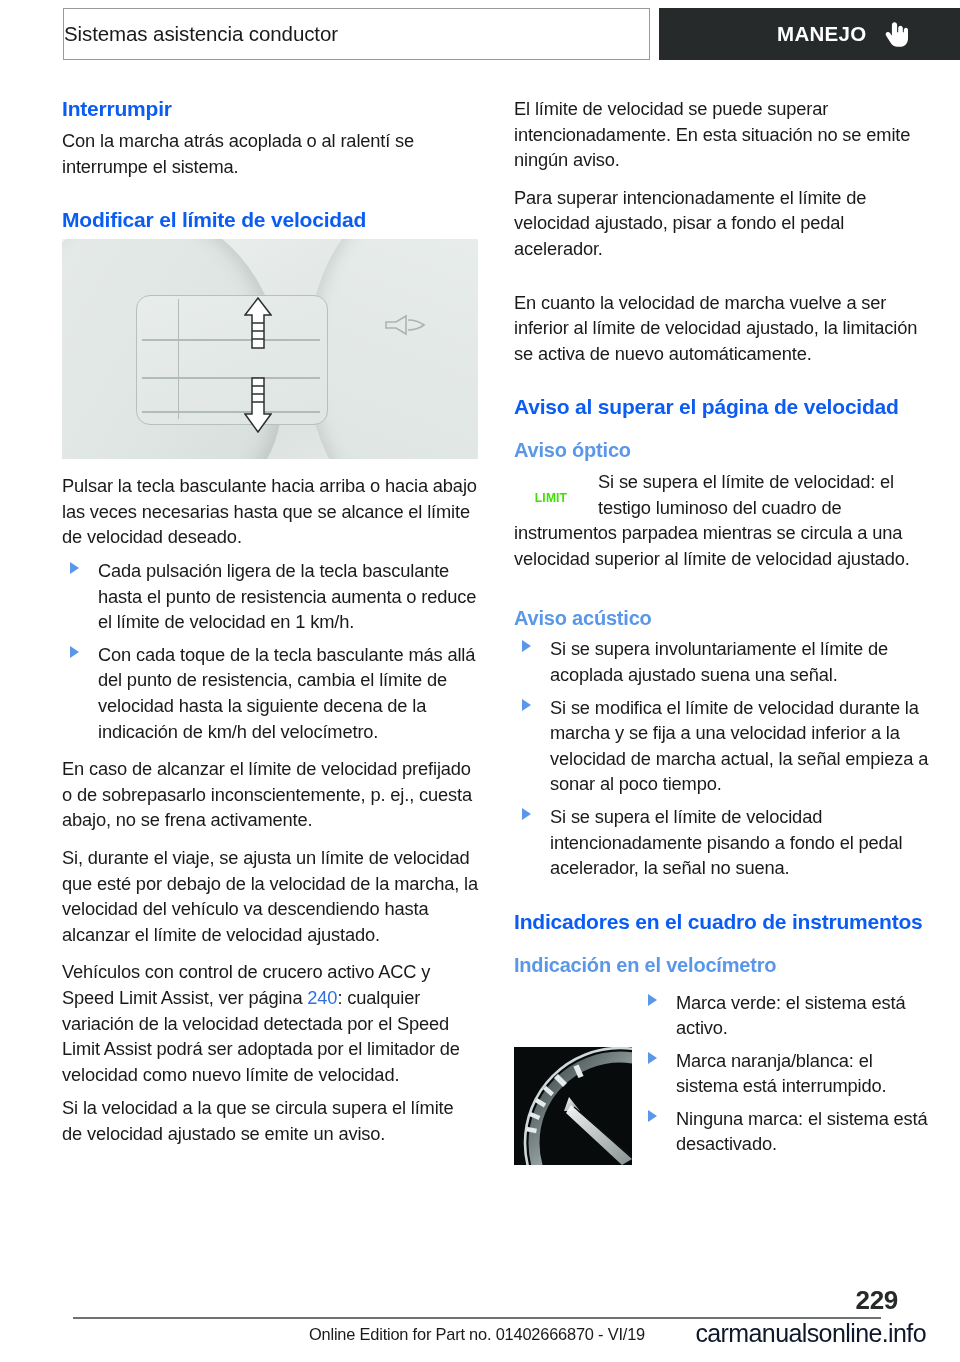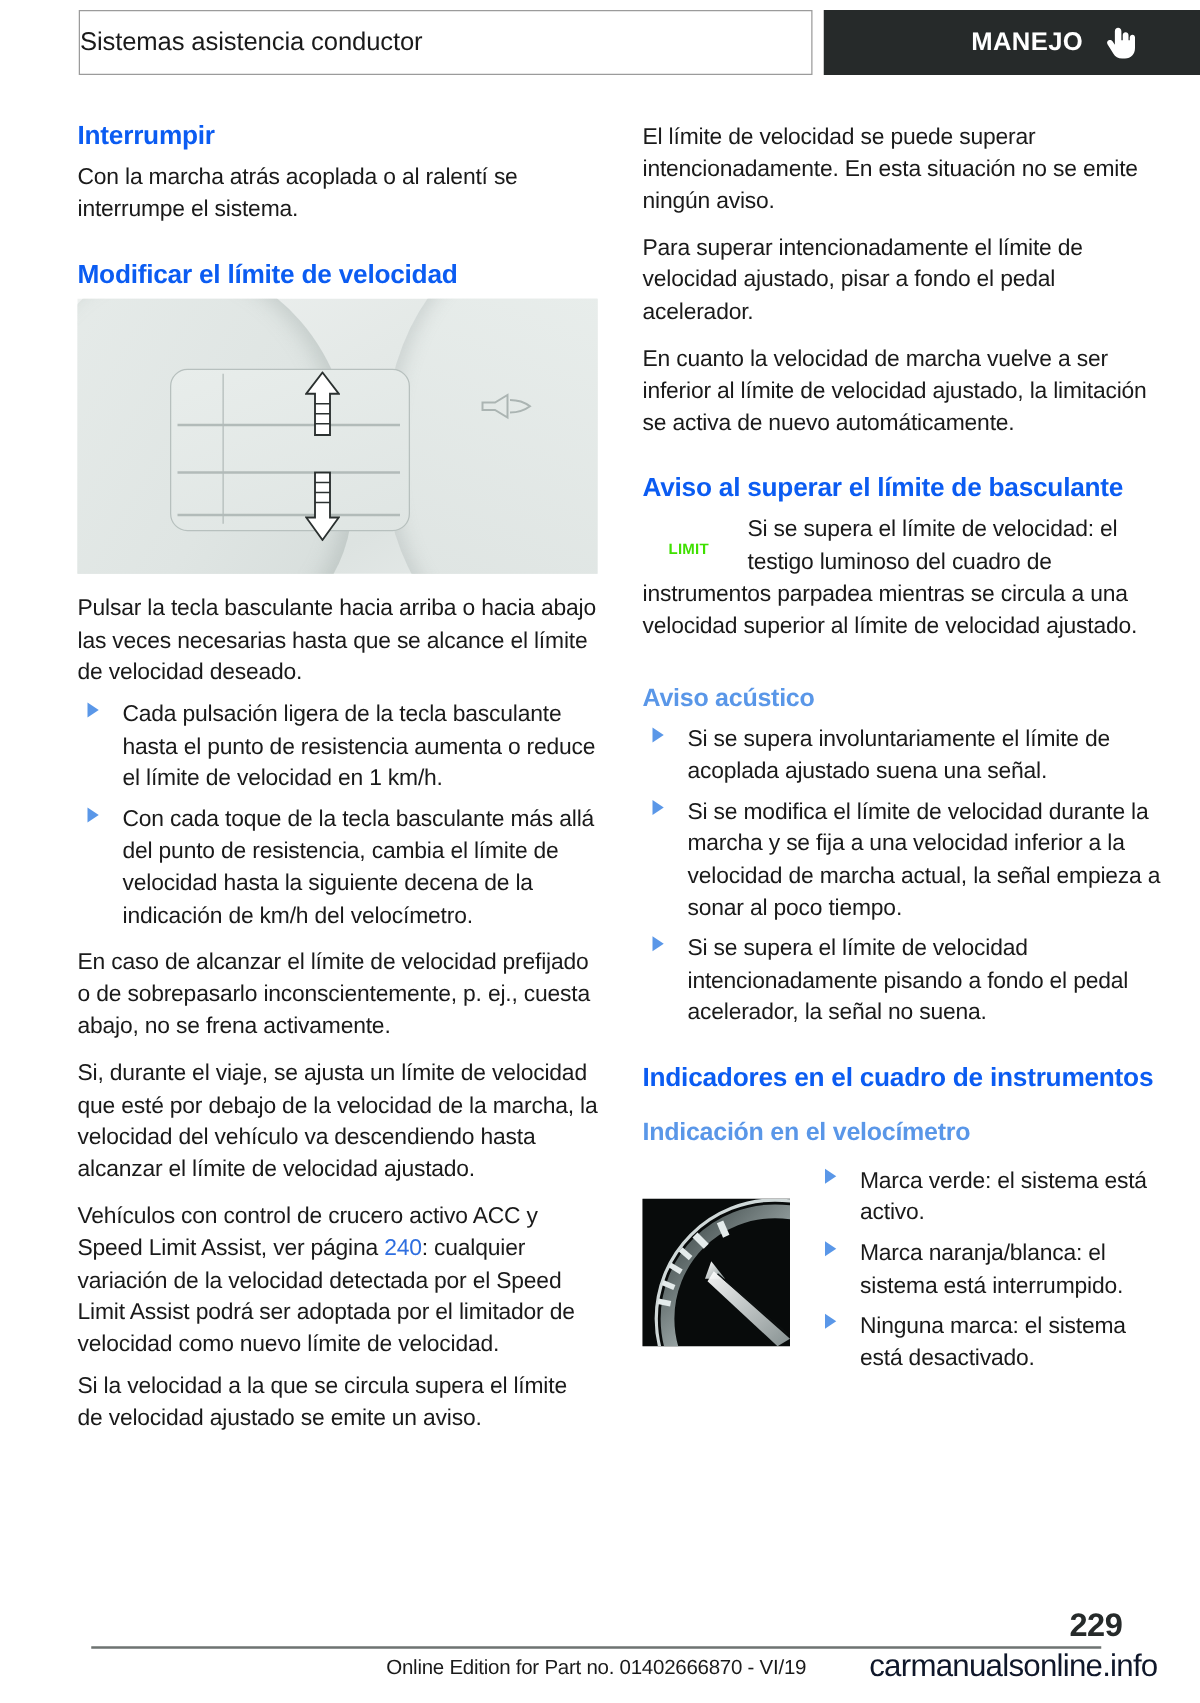--- a/index.html
+++ b/index.html
@@ -180,22 +180,22 @@
   .fig-speedo {
     width: 118px;
     height: 118px;
     background: #0a0d0d;
     position: relative;
     overflow: hidden;
     flex: 0 0 auto;
   }
   .speedo-row {
     display: flex;
-    gap: 20px;
-    align-items: center;
+    gap: 8px;
+    align-items: flex-end;
     margin-top: 10px;
   }
   .speedo-text { flex: 1 1 auto; padding-top: 2px; }
 
   
   .footer {
     position: absolute;
     left: 73px;
     right: 62px;
     bottom: 18px;
@@ -312,24 +312,25 @@
 
   <p class="body" style="margin-top:12px;"><span>Vehículos con control de crucero activo ACC y Speed Limit Assist, ver página </span><span class="link">240</span><span>: cualquier variación de la velocidad detectada por el Speed Limit Assist podrá ser adoptada por el limitador de velocidad como nuevo límite de velocidad.</span></p>
 
   <p class="body">Si la velocidad a la que se circula supera el límite de velocidad ajustado se emite un aviso.</p>
 </div>
 
 <div class="col col-right">
 
   <p class="body">El límite de velocidad se puede superar intencionadamente. En esta situación no se emite ningún aviso.</p>
   <p class="body" style="margin-top:12px;">Para superar intencionadamente el límite de velocidad ajustado, pisar a fondo el pedal acelerador.</p>
-  <p class="body" style="margin-top:12px;">En cuanto la velocidad de marcha vuelve a ser inferior al límite de velocidad ajustado, la limitación se activa de nuevo automáticamente.</p>
-
-  <h2 class="sec spaced">Aviso al superar el límite de basculante</h2>
-
+  <p class="body" style="margin-top:28px;">En cuanto la velocidad de marcha vuelve a ser inferior al límite de velocidad ajustado, la limitación se activa de nuevo automáticamente.</p>
+
+  <h2 class="sec spaced">Aviso al superar el página de velocidad</h2>
+
+  <h3 class="sub spaced" style="margin-top:18px;">Aviso óptico</h3>
 
   <div class="clearfix">
     <div class="limit-figure">
       <span class="limit-glyph">LIMIT</span>
     </div>
     <p class="body">Si se supera el límite de velocidad: el testigo luminoso del cuadro de instrumentos parpadea mientras se circula a una velocidad superior al límite de velocidad ajustado.</p>
   </div>
 
   <h3 class="sub spaced">Aviso acústico</h3>
 

